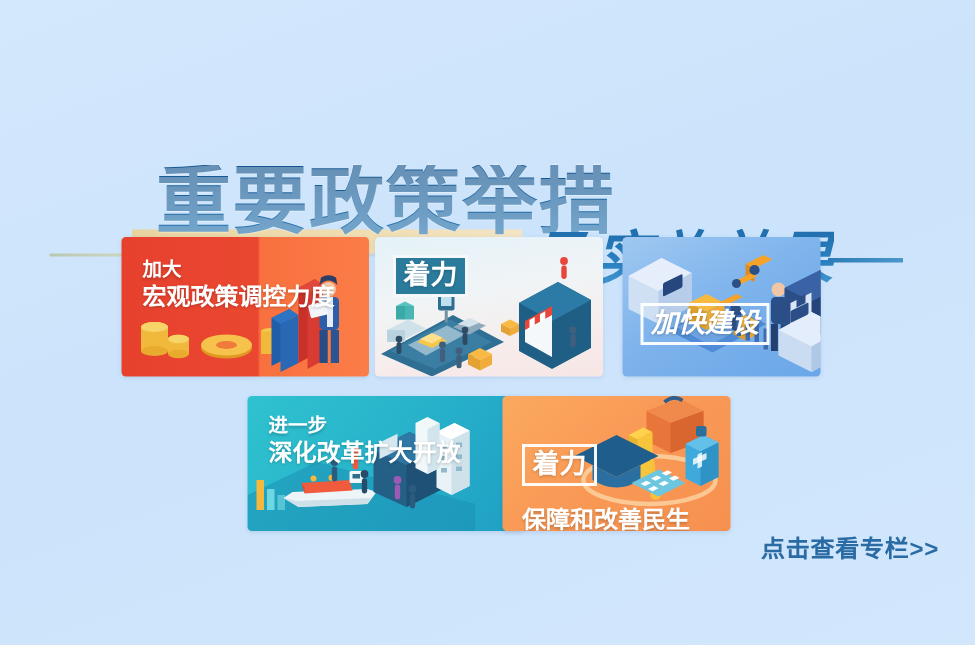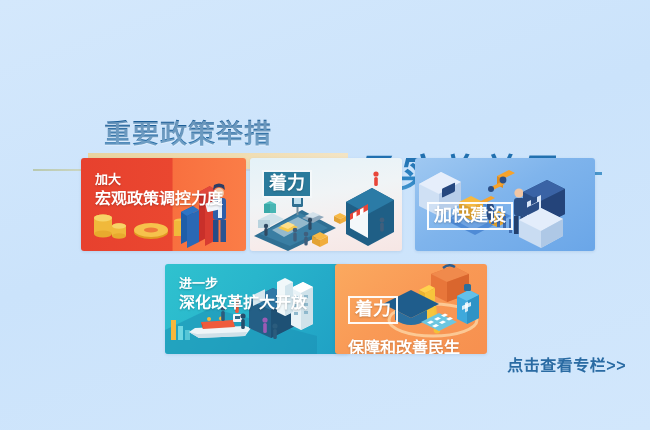--- a/index.html
+++ b/index.html
@@ -44,21 +44,21 @@
     left: 33px;
     top: 117px;
     width: 325px;
     height: 2px;
     background: linear-gradient(90deg, #b9c9b0 0%, #cfd8c5 18%, #cdd7e6 60%, #b9cbe0 100%);
   }
   .title-line1 {
     position: absolute;
     left: 104px;
     top: 58px;
-    font-size: 27px;
+    font-size: 50px;
     font-weight: bold;
     letter-spacing: 1px;
     line-height: 48px;
     color: #1b5a97;
     background: linear-gradient(180deg, #16558f 0%, #1e659f 55%, #2a77b2 100%);
     -webkit-background-clip: text;
     background-clip: text;
     -webkit-text-fill-color: transparent;
     text-shadow: 0 1px 0 rgba(255,255,255,0.35);
     white-space: nowrap;
@@ -122,22 +122,23 @@
     left: 81px; top: 158px; width: 165px; height: 93px;
     background: linear-gradient(90deg, #e7412e 0%, #ea4730 55%, #f8703f 56%, #fb7d47 100%);
   }
   
   #card2 {
     left: 250px; top: 158px; width: 152px; height: 93px;
     background: linear-gradient(170deg, #e4f2f8 0%, #f0f4f6 40%, #f7eceb 75%, #f6e6e4 100%);
   }
   
   #card3 {
-    left: 415px; top: 158px; width: 180px; height: 93px;
+    left: 415px; top: 158px; width: 132px; height: 93px;
     background: linear-gradient(150deg, #9fc8f1 0%, #7fb4ec 45%, #6aa6e8 100%);
+    font-style: italic;
   }
   
   #card4 {
     left: 165px; top: 264px; width: 184px; height: 90px;
     background: linear-gradient(125deg, #2fc2cf 0%, #29b6cc 40%, #1f9fc4 100%);
   }
   
   #card5 {
     left: 335px; top: 264px; width: 152px; height: 90px;
     background: linear-gradient(140deg, #fba95f 0%, #f99a56 45%, #f7904f 100%);

